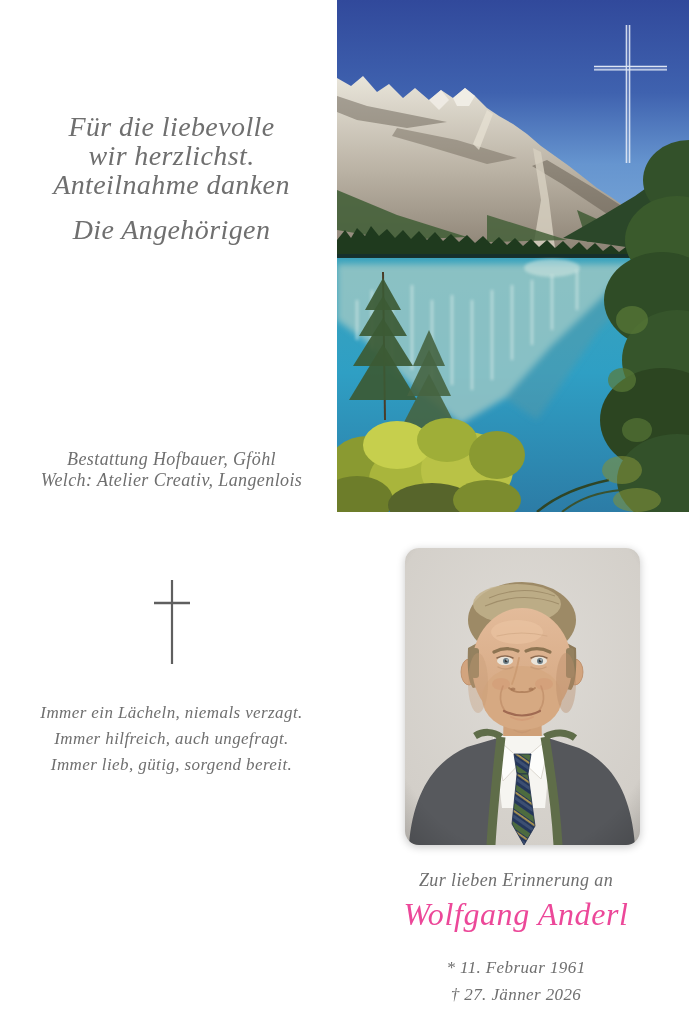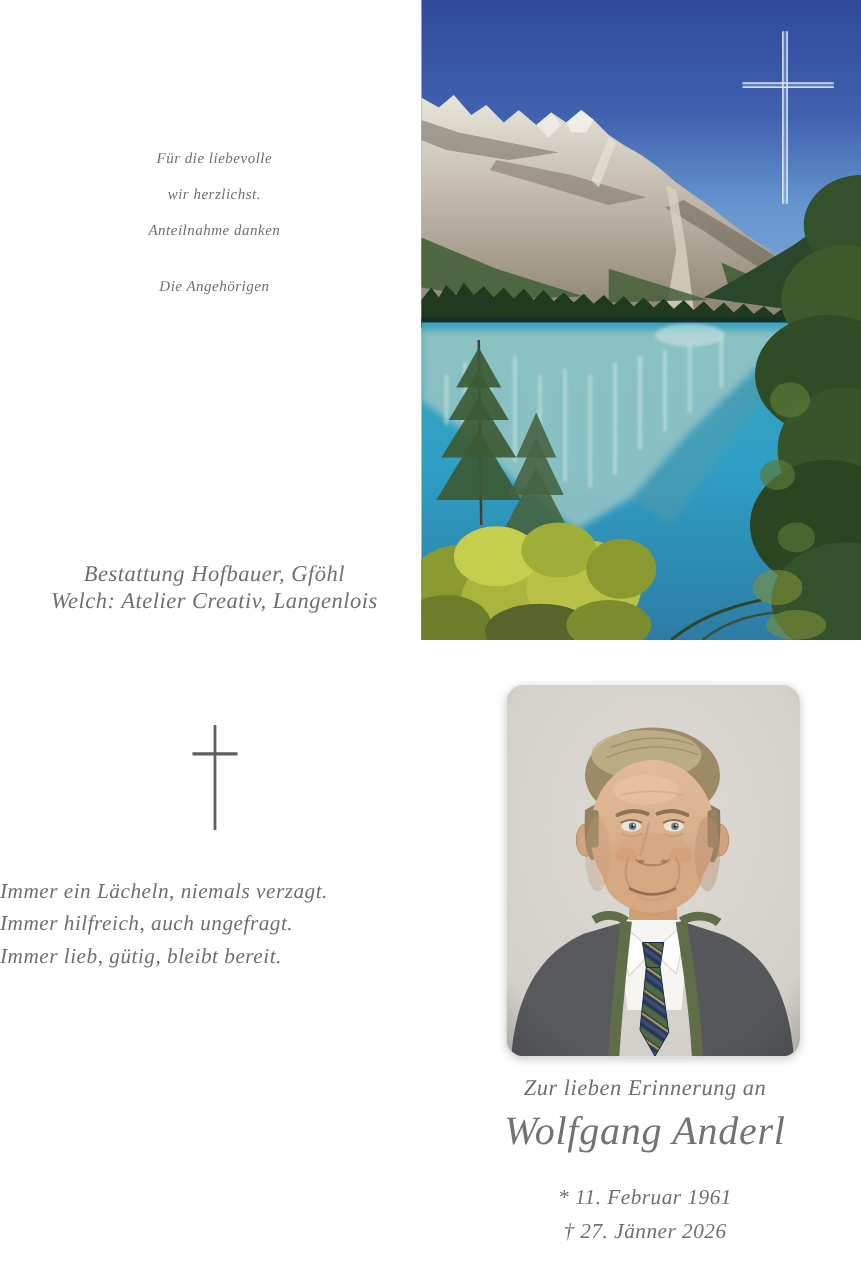--- a/index.html
+++ b/index.html
@@ -1,33 +1,33 @@
 <!DOCTYPE html>
 <html><head>
 <meta charset="utf-8">
 <style>
   html,body{margin:0;padding:0;background:#ffffff;}
   .page{position:relative;width:689px;height:1024px;background:#ffffff;overflow:hidden;
         font-family:"Liberation Serif", serif;color:#6f6f6f;}
   .script{font-style:italic;letter-spacing:.4px;}
   .thanks{position:absolute;left:0;top:112px;width:343px;text-align:center;
-          font-size:12px;line-height:29px;}
+          font-size:28px;line-height:29px;}
   .thanks .sig{margin-top:16px;}
   .imprint{position:absolute;left:0;top:449px;width:343px;text-align:center;
            font-size:18px;line-height:21px;}
   .lake{position:absolute;left:337px;top:0;width:352px;height:512px;line-height:0;}
   .cross-small{position:absolute;left:152px;top:576px;width:40px;height:92px;line-height:0;}
-  .poem{position:absolute;left:0;top:700px;width:343px;
+  .poem{position:absolute;left:0;top:700px;width:343px;text-align:center;
         font-size:17px;line-height:26px;}
   .portrait{position:absolute;left:405px;top:548px;width:235px;height:297px;
             border-radius:14px;overflow:hidden;line-height:0;
             box-shadow:0 2px 8px rgba(0,0,0,.22);}
   .memorial{position:absolute;left:347px;top:860px;width:338px;text-align:center;}
-  .memorial .intro{font-size:18px;}
-  .memorial .name{font-size:32px;margin-top:5px;color:#737373;letter-spacing:.6px;}
+  .memorial .intro{font-size:18px;margin-top:10px;}
+  .memorial .name{font-size:32px;margin-top:5px;color:#ec4899;letter-spacing:.6px;}
   .memorial .dates{margin-top:21px;font-size:17px;line-height:27px;}
 </style>
 </head>
 <body>
 
 <div class="page">
 
   <div class="thanks script">
     <div>Für die liebevolle</div>
     <div>wir herzlichst.</div>
@@ -166,21 +166,21 @@
   <div class="cross-small">
     <svg width="40" height="92" viewBox="0 0 40 92">
       <line x1="20" y1="4" x2="20" y2="88" stroke="#5f5f5f" stroke-width="2.2"></line>
       <line x1="2" y1="27" x2="38" y2="27" stroke="#5f5f5f" stroke-width="2.6"></line>
     </svg>
   </div>
 
   <div class="poem script">
     <div>Immer ein Lächeln, niemals verzagt.</div>
     <div>Immer hilfreich, auch ungefragt.</div>
-    <div>Immer lieb, gütig, bleibt bereit.</div>
+    <div>Immer lieb, gütig, sorgend bereit.</div>
   </div>
 
   <div class="portrait">
     <svg width="235" height="297" viewBox="0 0 235 297">
       <defs>
         <radialGradient id="bgG" cx="0.5" cy="0.38" r="0.9">
           <stop offset="0" stop-color="#dedbd6"></stop>
             <stop offset="0.7" stop-color="#d3cfc9"></stop>
           <stop offset="1" stop-color="#c2beb8"></stop>
         </radialGradient>

